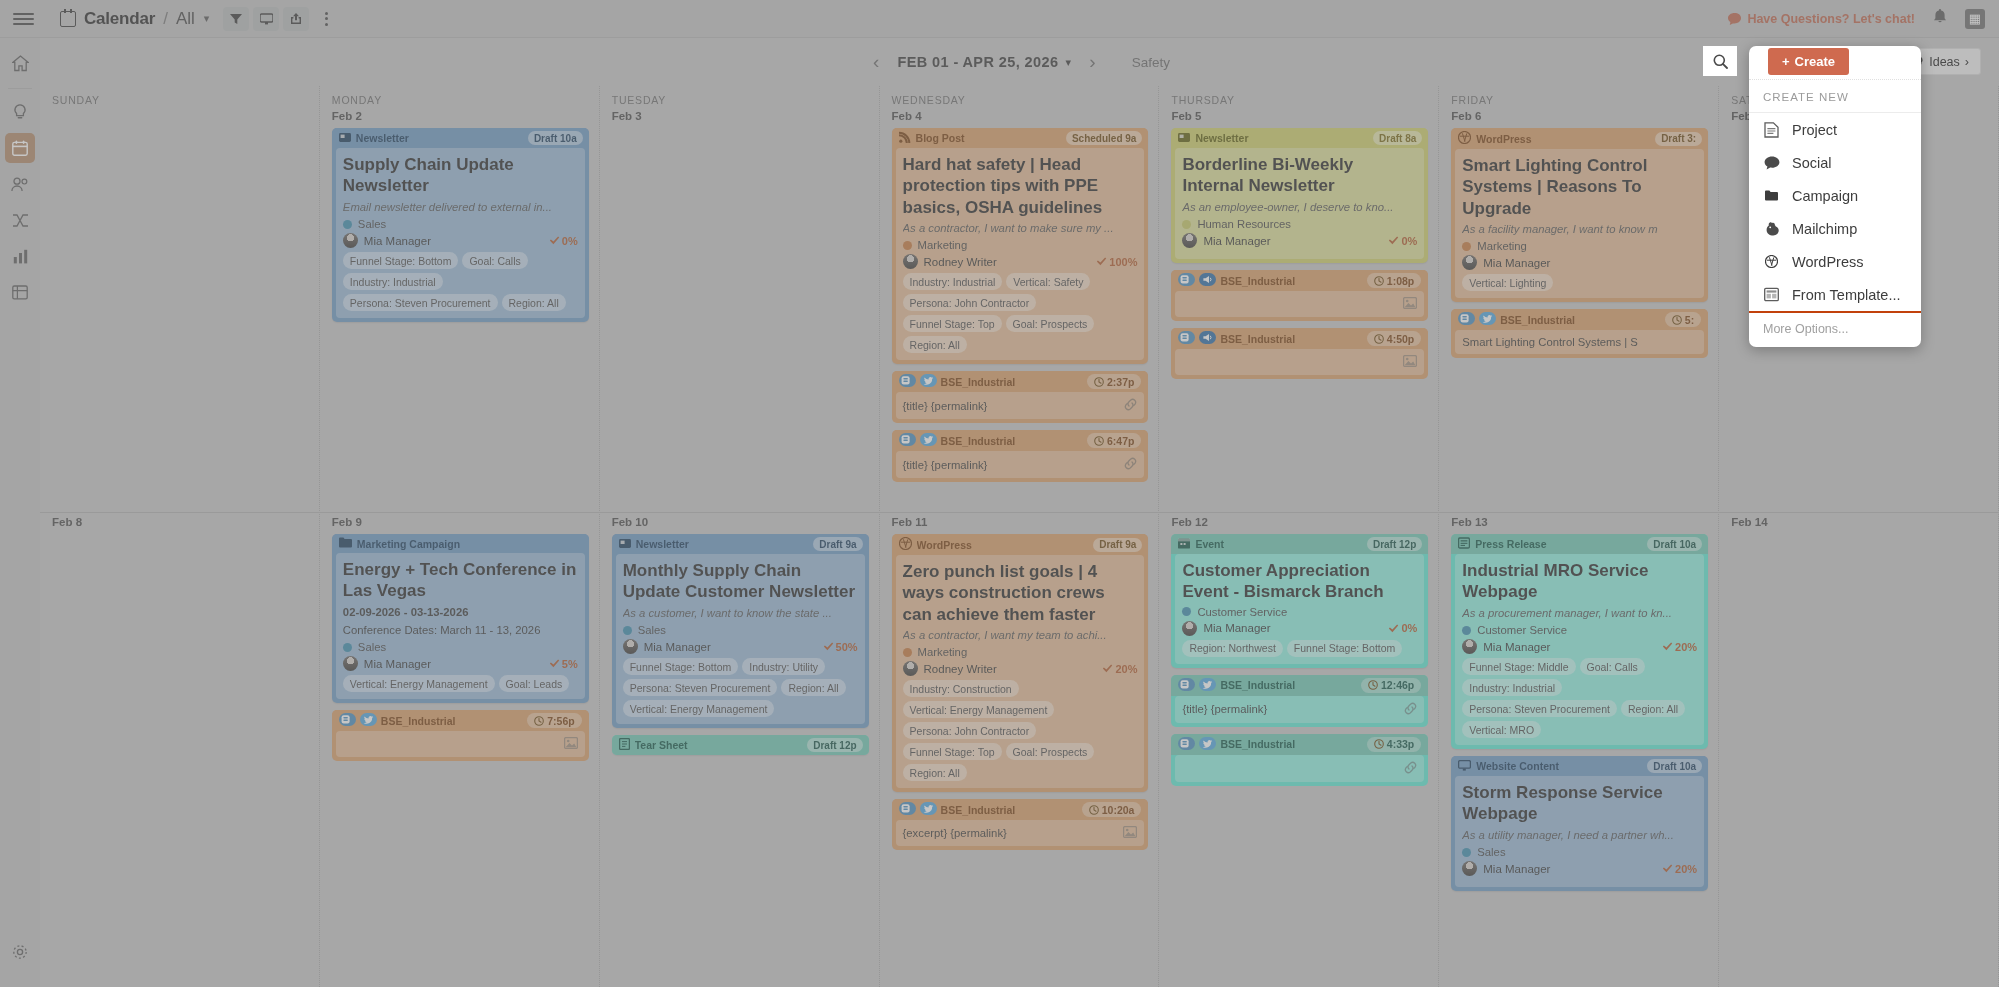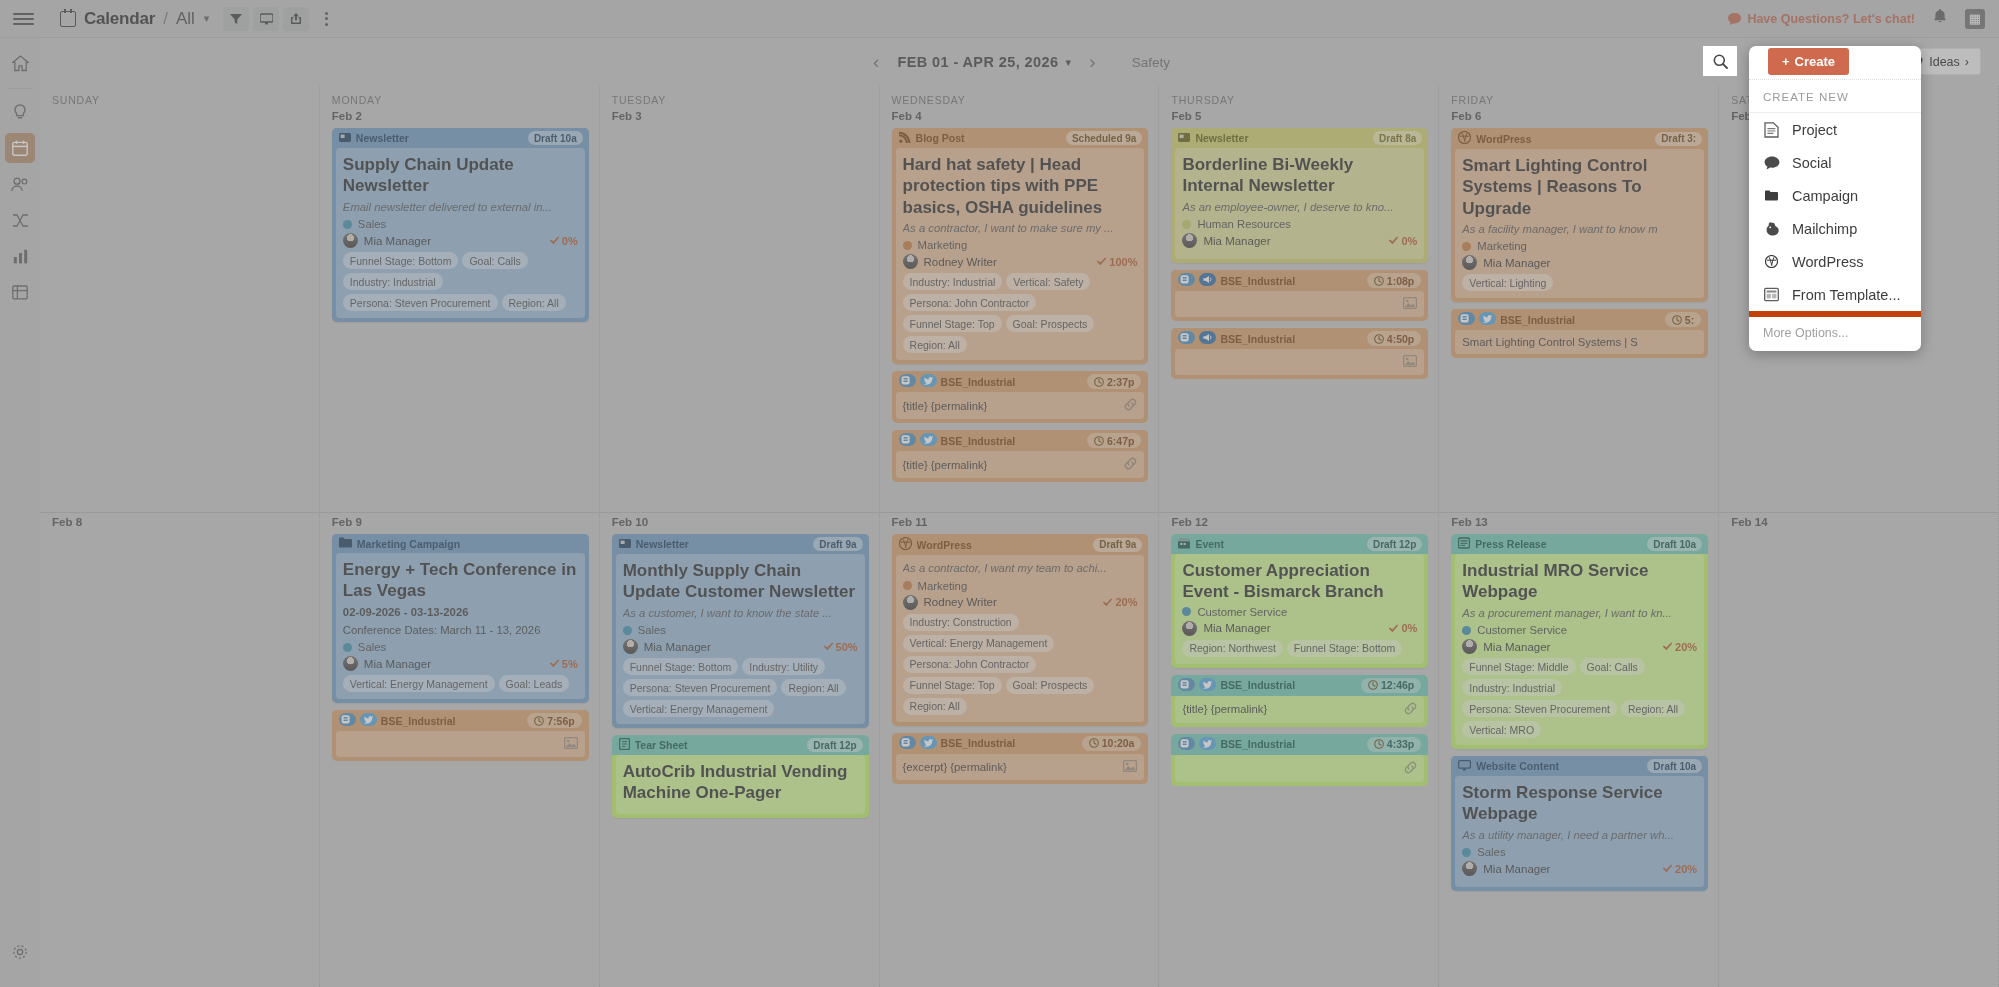--- a/index.html
+++ b/index.html
@@ -92,33 +92,33 @@
   .soc-bd .ic{margin-left:auto;opacity:.55;}
 
   
   .p-blue .card-hd,.p-blue .soc-hd{background:#6e9bc4;color:#1d3f5e;}
   .p-blue{background:#6e9bc4;}
   .p-orange .card-hd,.p-orange .soc-hd{background:#d99e68;color:#7a4213;}
   .p-orange{background:#d99e68;}
   .p-olive .card-hd{background:#cfd06a;color:#5f5f10;}
   .p-olive{background:#cfd06a;}
   .p-teal .card-hd,.p-teal .soc-hd{background:#6fc9b4;color:#15584a;}
-  .p-teal{background:#bef264;}
+  .p-teal{background:#5eead4;}
   .badge-d{background:rgba(255,255,255,.45);color:#7a6a18;}
   .p-orange .badge-d{color:#6d4a14;}
   .p-teal .badge-d{color:#185348;}
   .p-blue .badge-d{color:#1d3f5e;}
 
   
   .create-pop{position:absolute;top:46px;right:78px;width:172px;background:#fff;border-radius:7px;box-shadow:0 3px 14px rgba(0,0,0,.28);z-index:60;}
   .cp-top{height:34px;display:flex;align-items:center;justify-content:flex-end;padding-right:10px;border-bottom:1px dotted #e0e0e0;}
   .cp-label{font-size:11.5px;letter-spacing:1px;color:#9b9b9b;padding:11px 0 9px 14px;border-bottom:1px solid #ececec;}
   .cp-item{display:flex;align-items:center;gap:12px;padding:8px 14px;font-size:14.5px;color:#3d3d3d;cursor:pointer;}
   .cp-ic{width:17px;height:17px;flex:none;display:flex;align-items:center;justify-content:center;}
-  .cp-more{padding:9px 14px 11px;font-size:12.5px;color:#a0a0a0;border-top:6px solid #c2410c;cursor:pointer;}
+  .cp-more{padding:9px 14px 11px;font-size:12.5px;color:#a0a0a0;border-top:2px solid #c2410c;cursor:pointer;}
 
   .search-btn{position:absolute;top:46px;right:262px;width:34px;height:30px;display:flex;align-items:center;justify-content:center;z-index:61;cursor:pointer;background:#fff;}
   .create-btn{position:absolute;top:48px;right:150px;background:#cf6a4f;color:#fff;border:none;border-radius:3px;padding:0 14px;height:27px;font-size:13px;font-weight:600;display:flex;align-items:center;gap:5px;cursor:pointer;font-family:"Liberation Sans",sans-serif;z-index:61;}
   .ideas-btn{position:absolute;top:48px;right:18px;background:#bdbdbd;color:#4a4a4a;border:1px solid #b0b0b0;border-radius:3px;height:27px;padding:0 11px;font-size:12.5px;display:flex;align-items:center;gap:5px;cursor:pointer;z-index:45;font-family:"Liberation Sans",sans-serif;}
 </style>
 </head>
 <body>
 
 <div class="topbar">
   <div class="hamburger">
@@ -406,23 +406,20 @@
             </div>
             <div class="card p-teal">
               <div class="card-hd">
                 <span><svg width="11" height="12" viewBox="0 0 11 12">
                     <rect x="0.6" y="0.6" width="9.8" height="10.8" rx="1" fill="none" stroke="currentColor" stroke-width="1.3"></rect>
                     <path d="M3 3.6h5M3 6h5M3 8.4h3.4" stroke="currentColor" stroke-width="1"></path>
                   </svg></span>
                 <span class="t">Tear Sheet</span>
                 <span class="badge badge-d">Draft  12p</span>
               </div>
-              <div class="card-bd">
-                <div class="c-title">AutoCrib Industrial Vending Machine One-Pager</div>
-              </div>
             </div>
           </div>
         </div>
       </div>
       <div class="col">
         <div class="dayname">WEDNESDAY</div>
         <div class="weekrow" style="top: 20px; height: 426px;">
           <div class="daynum">Feb 4</div>
           <div class="cards">
             <div class="card p-orange">
@@ -528,20 +525,21 @@
             <div class="card p-orange">
               <div class="card-hd">
                 <span><svg width="13" height="13" viewBox="0 0 13 13">
                     <circle cx="6.5" cy="6.5" r="6" fill="none" stroke="currentColor" stroke-width="1.2"></circle>
                     <path d="M2 5.2h9M4.4 2.3 7 10.6M8.8 2.4 6.4 10.6" stroke="currentColor" stroke-width="1"></path>
                   </svg></span>
                 <span class="t">WordPress</span>
                 <span class="badge badge-d">Draft  9a</span>
               </div>
               <div class="card-bd">
+                <div class="c-title">Zero punch list goals | 4 ways construction crews can achieve them faster</div>
                 <div class="c-sub">As a contractor, I want my team to achi...</div>
                 <div class="c-cat">
                   <span class="dot" style="background:#c87a3f"></span>
                   <span>Marketing</span>
                 </div>
                 <div class="c-owner">
                   <span class="av"></span>
                   <span>Rodney Writer</span>
                   <span class="pct" style="color:#b45c2e">
                     <svg width="11" height="9" viewBox="0 0 11 9" fill="#b45c2e">

